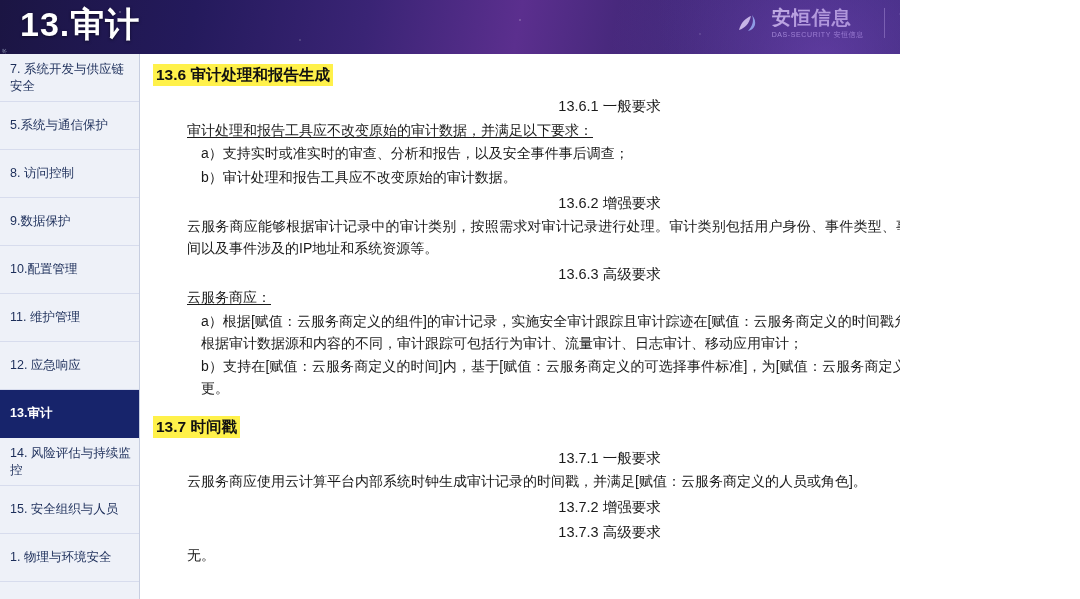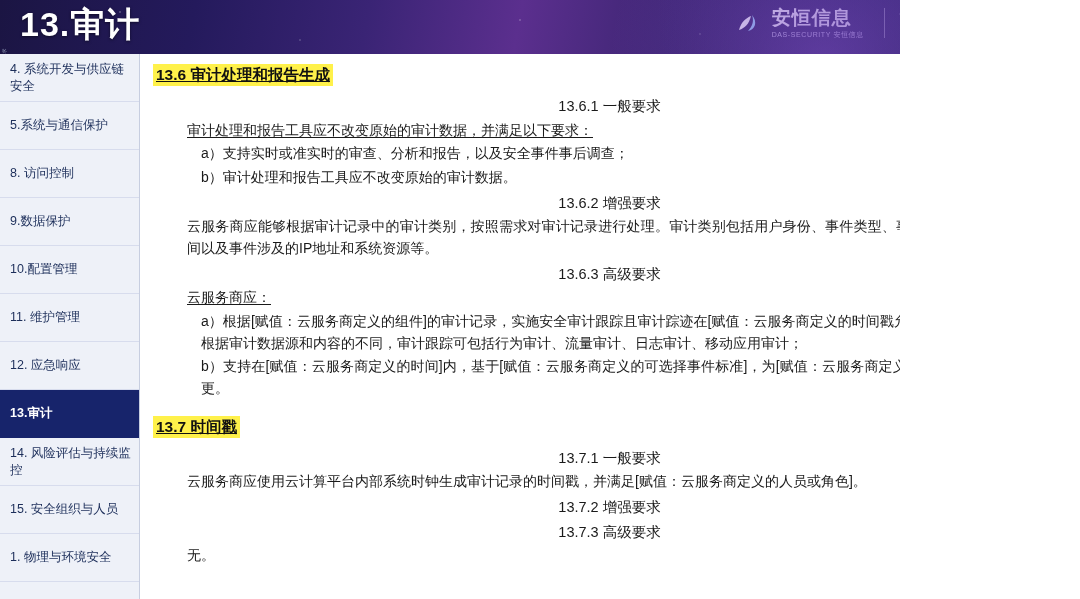--- a/index.html
+++ b/index.html
@@ -137,21 +137,20 @@
   }
   .sec-head {
     font-size: 15.5px;
     font-weight: bold;
     color: #111111;
     background: #fff14a;
     display: inline-block;
     padding: 1px 3px;
     margin: 2px 0 6px 0;
     line-height: 1.3;
-    text-decoration: underline;
   }
   .sub-head {
     font-size: 14.5px;
     color: #1a1a1a;
     margin: 5px 0 3px 0;
     line-height: 1.35;
     text-align: center;
   }
   .para {
     font-size: 14px;
@@ -191,21 +190,21 @@
       </div>
     </div>
   </div>
 
   <div class="sidebar-edge">
     <div class="edge-text">第三部分 安全要求</div>
   </div>
 
   <div class="sidebar">
     <div class="nav-item">
-      <span>4. 系统开发与供应链安全</span>
+      <span>7. 系统开发与供应链安全</span>
     </div>
     <div class="nav-item">
       <span>5.系统与通信保护</span>
     </div>
     <div class="nav-item">
       <span>8. 访问控制</span>
     </div>
     <div class="nav-item">
       <span>9.数据保护</span>
     </div>

